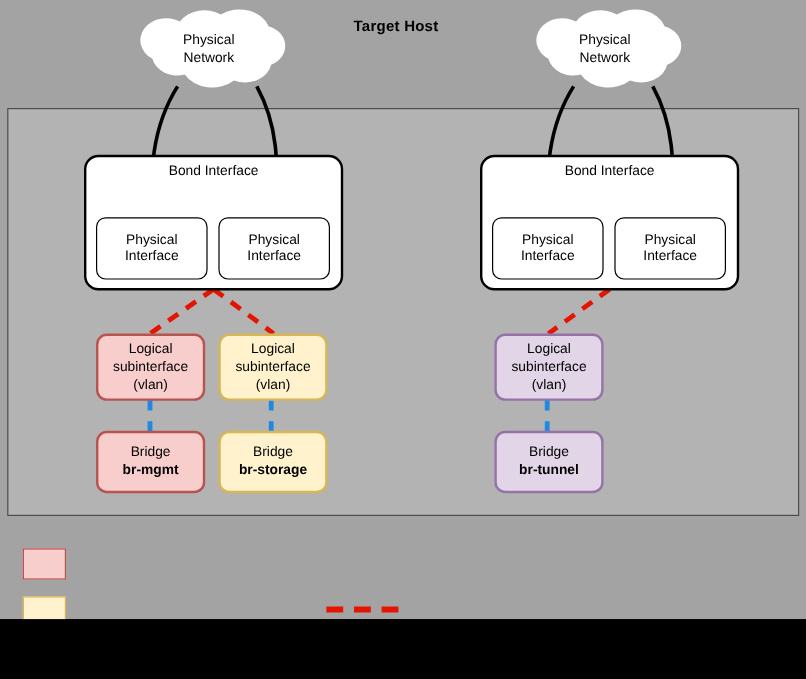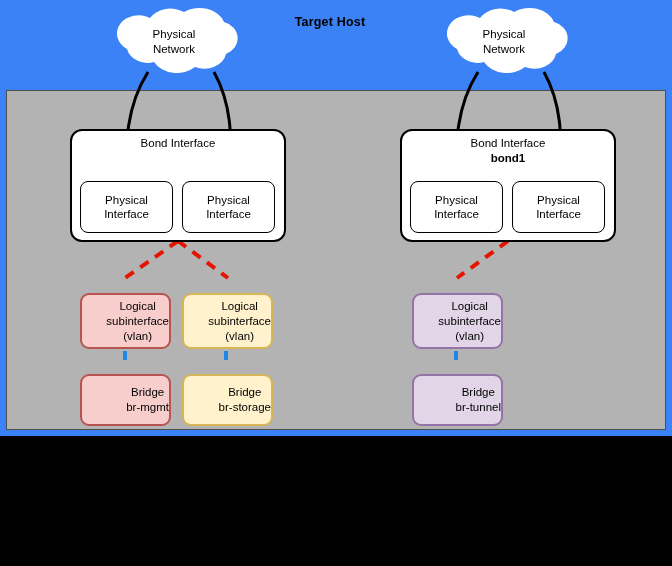--- a/index.html
+++ b/index.html
@@ -6,22 +6,22 @@
     margin: 0;
     padding: 0;
     background: #000000;
   }
   body {
     font-family: "Liberation Sans", sans-serif;
   }
   #canvas {
     position: relative;
     width: 672px;
-    height: 436px;
-    background: #3b82f6;
+    height: 516px;
+    background: #a3a3a3;
     overflow: hidden;
   }
   #diagram-svg {
     position: absolute;
     left: 0;
     top: 0;
     width: 672px;
     height: 566px;
   }
   .host-panel {
@@ -80,29 +80,28 @@
     text-align: center;
     color: #000000;
     z-index: 7;
   }
   .node-box {
     position: absolute;
     border-radius: 9px;
     box-sizing: border-box;
     display: flex;
     align-items: center;
-    justify-content: flex-end;
+    justify-content: center;
     text-align: center;
     font-size: 11.5px;
     line-height: 15px;
     color: #000000;
     z-index: 5;
-    margin-top: 15px;
-  }
-  .node-box b { font-weight: normal; }
+  }
+  .node-box b { font-weight: bold; }
   .legend-swatch {
     position: absolute;
     width: 36px;
     height: 26px;
     border-width: 1.4px;
     border-style: solid;
     box-sizing: border-box;
   }
   .legend-label {
     position: absolute;
@@ -203,21 +202,20 @@
   <div class="phy-box" style="left:182px; top:181px; width:93px; height:52px;">
     <div>
       <div>Physical</div>
       <div>Interface</div>
     </div>
   </div>
 
   <div class="bond-box" id="bond-box-1"></div>
   <div class="bond-label" style="left:400px; width:216px; top:136px;">
     <div>Bond Interface</div>
-    <div class="bond-name">bond1</div>
   </div>
   <div class="phy-box" style="left:410px; top:181px; width:93px; height:52px;">
     <div>
       <div>Physical</div>
       <div>Interface</div>
     </div>
   </div>
   <div class="phy-box" style="left:512px; top:181px; width:93px; height:52px;">
     <div>
       <div>Physical</div>

